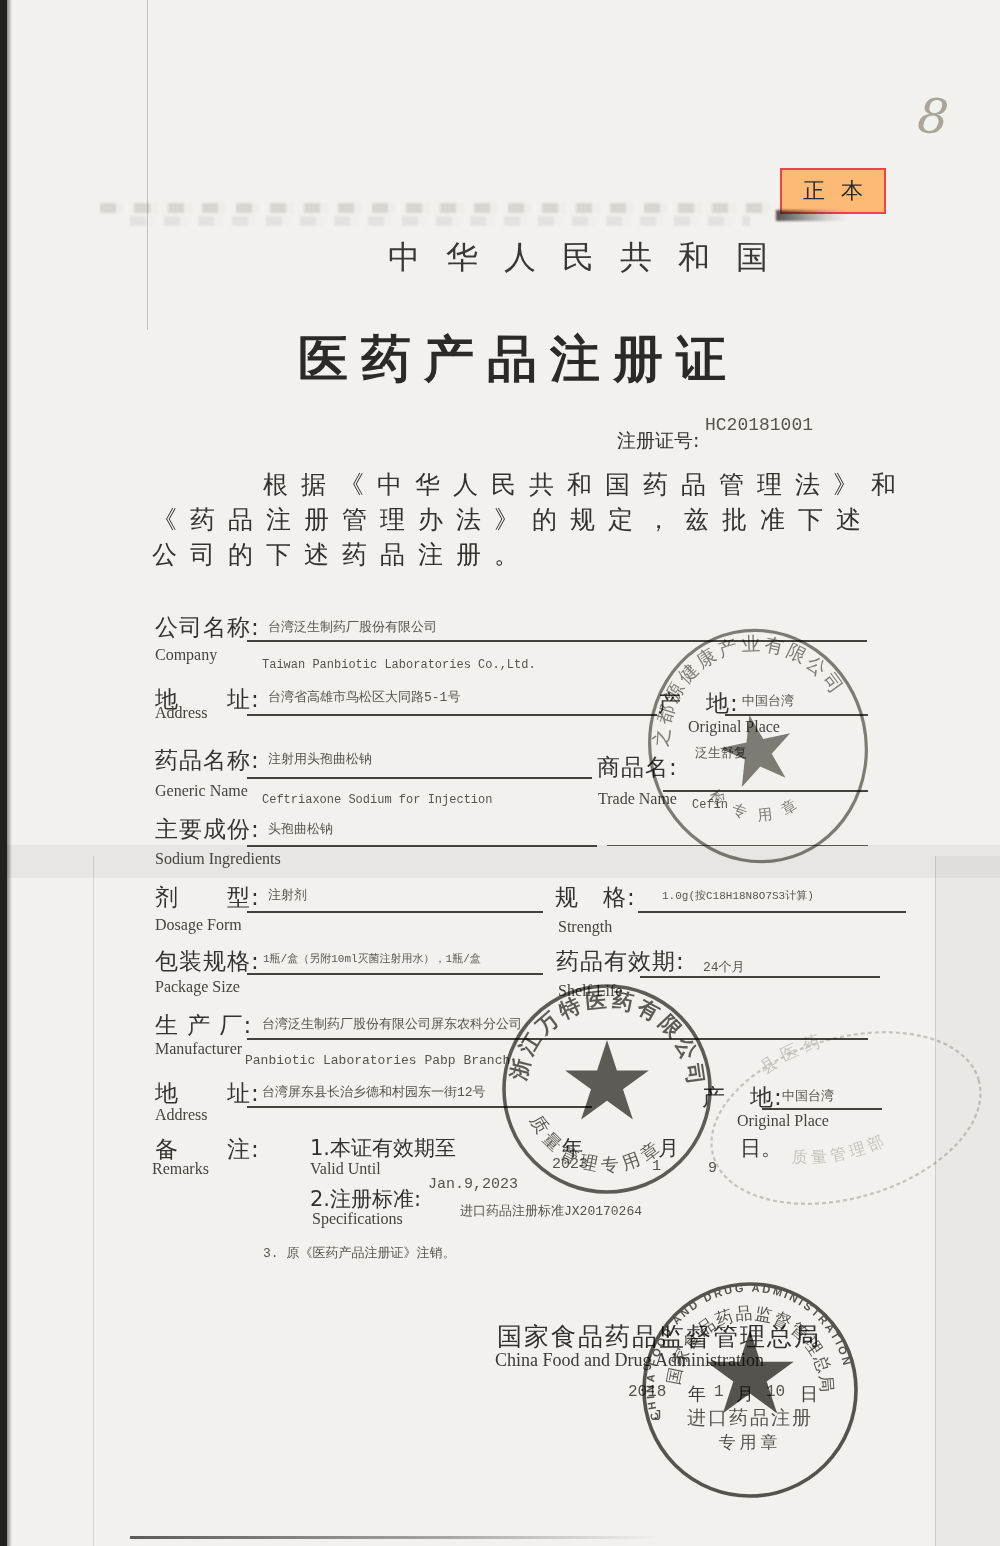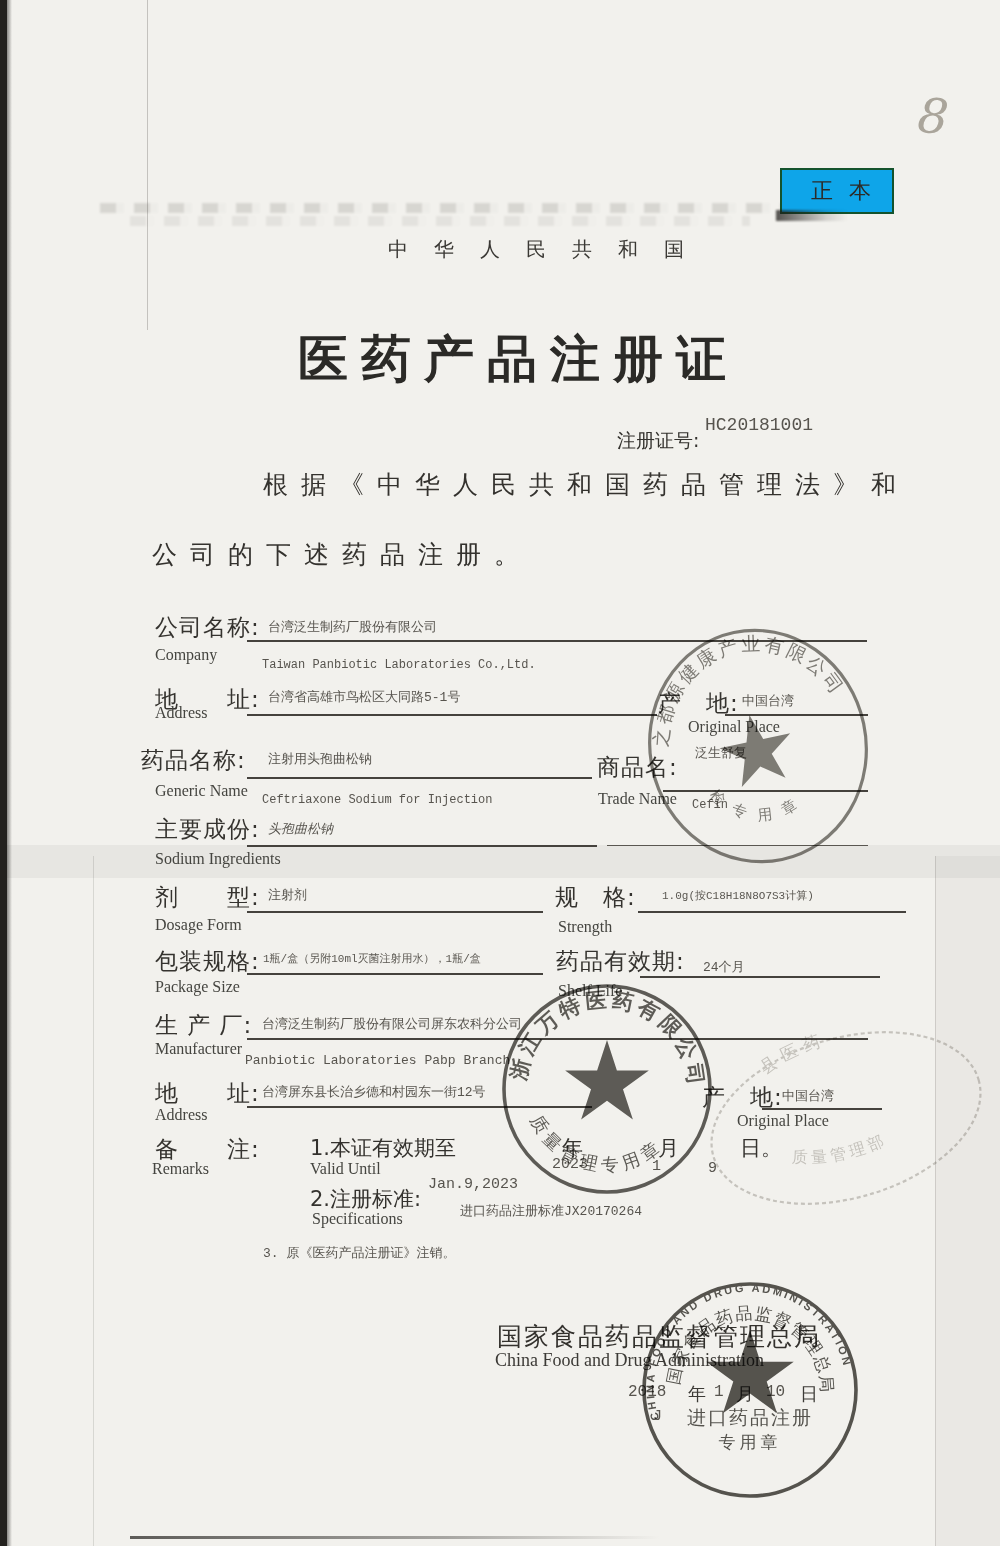--- a/index.html
+++ b/index.html
@@ -5,25 +5,25 @@
   html,body{margin:0;padding:0;background:#d6d5d2;}
   .page{position:relative;width:1000px;height:1546px;background:#f2f1ed;overflow:hidden;
         font-family:"DejaVu Sans",sans-serif;color:#2e2d2b;}
   .abs{position:absolute;}
   .lbl{font-size:23px;color:#35332f;letter-spacing:1px;white-space:nowrap;}
   .sub{font-family:"Liberation Serif",serif;font-size:16px;color:#454540;white-space:nowrap;}
   .typed{font-family:"Liberation Mono",monospace;font-size:13px;color:#57544e;white-space:nowrap;}
   .typed-sm{font-family:"Liberation Mono",monospace;font-size:11px;color:#5a5751;white-space:nowrap;}
   .uline{border-bottom:2px solid #45423d;height:0;}
   .uline-thin{border-bottom:1.5px solid #5a5751;height:0;}
-  .nation{font-size:20px;letter-spacing:26px;color:#3a3834;white-space:nowrap;}
+  .nation{font-size:32px;letter-spacing:26px;color:#3a3834;white-space:nowrap;}
   .doctitle{font-size:50px;font-weight:bold;letter-spacing:13px;color:#2b2a27;white-space:nowrap;}
   .intro{font-size:25px;letter-spacing:13px;color:#34322e;white-space:nowrap;}
-  .copybox{border:2px solid #14532d;width:86px;height:42px;display:flex;align-items:center;justify-content:center;
-           font-size:22px;letter-spacing:16px;padding-left:24px;color:#2c2b28;background:#0ea5e9;}
+  .copybox{border:2px solid #ef4444;width:86px;height:42px;display:flex;align-items:center;justify-content:center;
+           font-size:22px;letter-spacing:16px;padding-left:16px;color:#2c2b28;background:#fdba74;}
   .shadowsmudge{background:linear-gradient(90deg,rgba(30,28,25,.75),rgba(30,28,25,.15) 70%,transparent);height:11px;filter:blur(1px);}
   .noiseband{background:repeating-linear-gradient(90deg,rgba(70,66,60,.28) 0 16px,rgba(70,66,60,.05) 16px 24px,transparent 24px 34px);
              height:10px;filter:blur(1.2px);opacity:.55;}
   .scanband{background:rgba(40,38,34,.05);}
   .handw{font-family:"DejaVu Serif",serif;font-style:italic;font-size:48px;color:#aaa59b;transform:rotate(5deg);}
   .stamp{mix-blend-mode:multiply;}
   .serial{font-family:"Liberation Mono",monospace;font-size:35px;color:#2f2e2b;letter-spacing:3px;white-space:nowrap;}
   .footer-cn{font-size:25px;letter-spacing:2px;color:#33312d;white-space:nowrap;}
   .footer-en{font-family:"Liberation Serif",serif;font-size:18px;color:#3c3a36;white-space:nowrap;}
   .datec{font-size:18px;color:#3c3a36;white-space:nowrap;}
@@ -47,50 +47,51 @@
 
   <div class="abs copybox" style="left:780px;top:168px;">正本</div>
   <div class="abs shadowsmudge" style="left:776px;top:210px;width:72px;"></div>
 
   <div class="abs nation" style="left:388px;top:236px;">中华人民共和国</div>
   <div class="abs doctitle" style="left:298px;top:326px;">医药产品注册证</div>
   <div class="abs" style="left:617px;top:428px;font-size:19px;color:#34322e;">注册证号:</div>
   <div class="abs typed" style="left:705px;top:415px;font-size:18px;">HC20181001</div>
 
   <div class="abs intro" style="left:215px;top:468px;margin-left:48px;">根据《中华人民共和国药品管理法》和</div>
+  <div class="abs intro" style="left:152px;top:503px;">《药品注册管理办法》的规定，兹批准下述</div>
   <div class="abs intro" style="left:152px;top:538px;">公司的下述药品注册。</div>
 
   <div class="abs lbl" style="left:155px;top:612px;">公司名称:</div>
   <div class="abs typed" style="left:268px;top:618px;">台湾泛生制药厂股份有限公司</div>
   <div class="abs uline" style="left:247px;top:640px;width:620px;"></div>
   <div class="abs sub" style="left:155px;top:646px;">Company</div>
   <div class="abs typed" style="left:262px;top:658px;font-size:12px;">Taiwan Panbiotic Laboratories Co.,Ltd.</div>
 
   <div class="abs lbl" style="left:155px;top:684px;">地　　址:</div>
   <div class="abs typed" style="left:268px;top:688px;">台湾省高雄市鸟松区大同路5-1号</div>
   <div class="abs uline" style="left:247px;top:714px;width:410px;"></div>
   <div class="abs sub" style="left:155px;top:704px;">Address</div>
   <div class="abs lbl" style="left:658px;top:688px;">产　地:</div>
   <div class="abs typed" style="left:742px;top:692px;">中国台湾</div>
   <div class="abs uline" style="left:725px;top:714px;width:143px;"></div>
   <div class="abs sub" style="left:688px;top:718px;">Original Place</div>
 
-  <div class="abs lbl" style="left:141px;top:745px;">药品名称:</div>
+  <div class="abs lbl" style="left:155px;top:745px;">药品名称:</div>
   <div class="abs typed" style="left:268px;top:750px;">注射用头孢曲松钠</div>
   <div class="abs uline" style="left:247px;top:777px;width:345px;"></div>
   <div class="abs sub" style="left:155px;top:782px;">Generic Name</div>
   <div class="abs typed" style="left:262px;top:793px;font-size:12px;">Ceftriaxone Sodium for Injection</div>
   <div class="abs lbl" style="left:597px;top:752px;">商品名:</div>
   <div class="abs typed" style="left:695px;top:744px;">泛生舒复</div>
   <div class="abs uline" style="left:663px;top:790px;width:205px;"></div>
   <div class="abs sub" style="left:598px;top:790px;">Trade Name</div>
   <div class="abs typed" style="left:692px;top:798px;font-size:12px;">Cefin</div>
 
   <div class="abs lbl" style="left:155px;top:814px;">主要成份:</div>
-  <div class="abs typed" style="left:268px;top:820px;font-style:italic;">头孢曲松钠</div>
+  <div class="abs typed" style="left:268px;top:820px;">头孢曲松钠</div>
   <div class="abs uline" style="left:247px;top:845px;width:350px;"></div>
   <div class="abs uline-thin" style="left:607px;top:845px;width:261px;"></div>
   <div class="abs sub" style="left:155px;top:850px;">Sodium Ingredients</div>
 
   <div class="abs lbl" style="left:155px;top:882px;">剂　　型:</div>
   <div class="abs typed" style="left:268px;top:886px;">注射剂</div>
   <div class="abs uline" style="left:247px;top:911px;width:296px;"></div>
   <div class="abs sub" style="left:155px;top:916px;">Dosage Form</div>
   <div class="abs lbl" style="left:555px;top:882px;">规　格:</div>
   <div class="abs typed-sm" style="left:662px;top:888px;">1.0g(按C18H18N8O7S3计算)</div>

